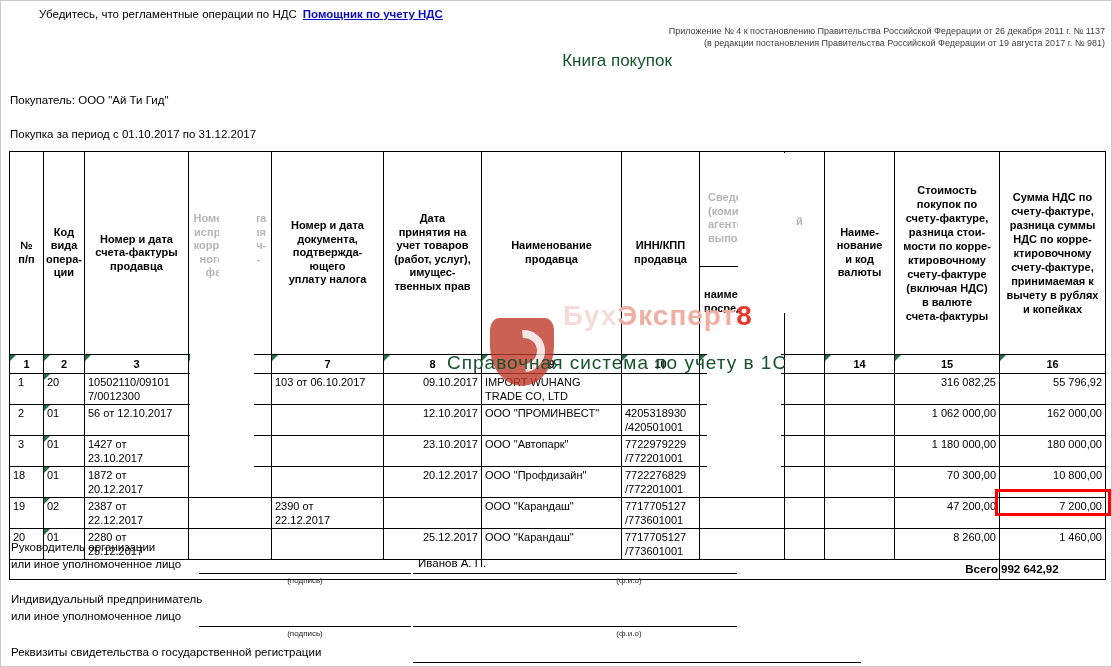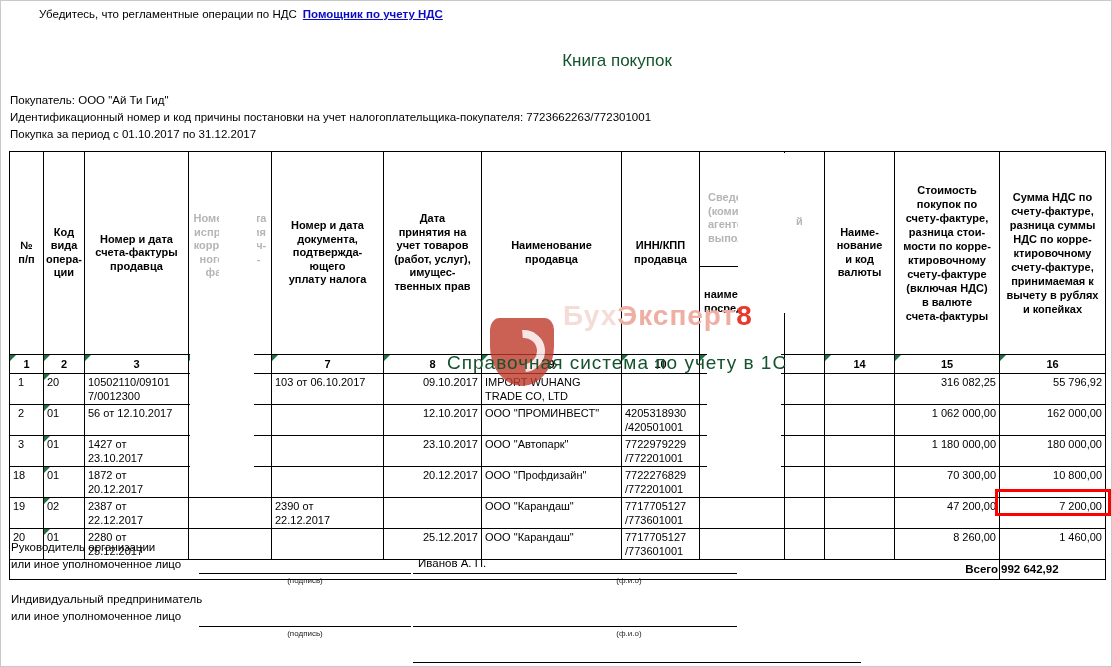--- a/index.html
+++ b/index.html
@@ -63,25 +63,28 @@
 </style>
 </head>
 <body>
 
 <div class="page">
 
   <div class="top-notice">
     <span>Убедитесь, что регламентные операции по НДС</span><a style="color:#0a0ac6;">Помощник по учету НДС</a>
   </div>
 
+  <div class="annex">
+    <div>Приложение № 4 к постановлению Правительства Российской Федерации от 26 декабря 2011 г. № 1137</div>
+    <div>(в редакции постановления Правительства Российской Федерации от 19 августа 2017 г. № 981)</div>
+  </div>
 
   <div class="doc-title">Книга покупок</div>
 
   <div class="info-line" style="top:93px;">Покупатель:  ООО "Ай Ти Гид"</div>
-  <div class="info-line" style="top:110px;">Идентификационный номер и код причины постановки на учет налогоплательщика-покупателя:  7723662263/772301001</div>
   <div class="info-line" style="top:127px;">Покупка за период с 01.10.2017 по 31.12.2017</div>
 
   <table class="grid">
     <colgroup>
       <col style="width:34px">
         <col style="width:41px">
         <col style="width:104px">
         <col style="width:83px">
       <col style="width:112px">
         <col style="width:98px">
@@ -312,15 +315,16 @@
   <div class="sig-caption" style="left:198px; top:575px; width:212px;">(подпись)</div>
   <div class="sig-caption" style="left:598px; top:575px; width:60px;">(ф.и.о)</div>
 
   <div class="sig-text" style="left:10px; top:592px;">Индивидуальный предприниматель</div>
   <div class="sig-text" style="left:10px; top:609px;">или иное уполномоченное лицо</div>
   <div class="sig-line" style="left:198px; top:624px; width:212px;"></div>
   <div class="sig-line" style="left:412px; top:624px; width:324px;"></div>
   <div class="sig-caption" style="left:198px; top:628px; width:212px;">(подпись)</div>
   <div class="sig-caption" style="left:598px; top:628px; width:60px;">(ф.и.о)</div>
 
+  <div class="sig-text" style="left:10px; top:645px;">Реквизиты свидетельства о государственной регистрации</div>
   <div class="sig-line" style="left:412px; top:660px; width:448px;"></div>
 
 </div>
 
 </body></html>

